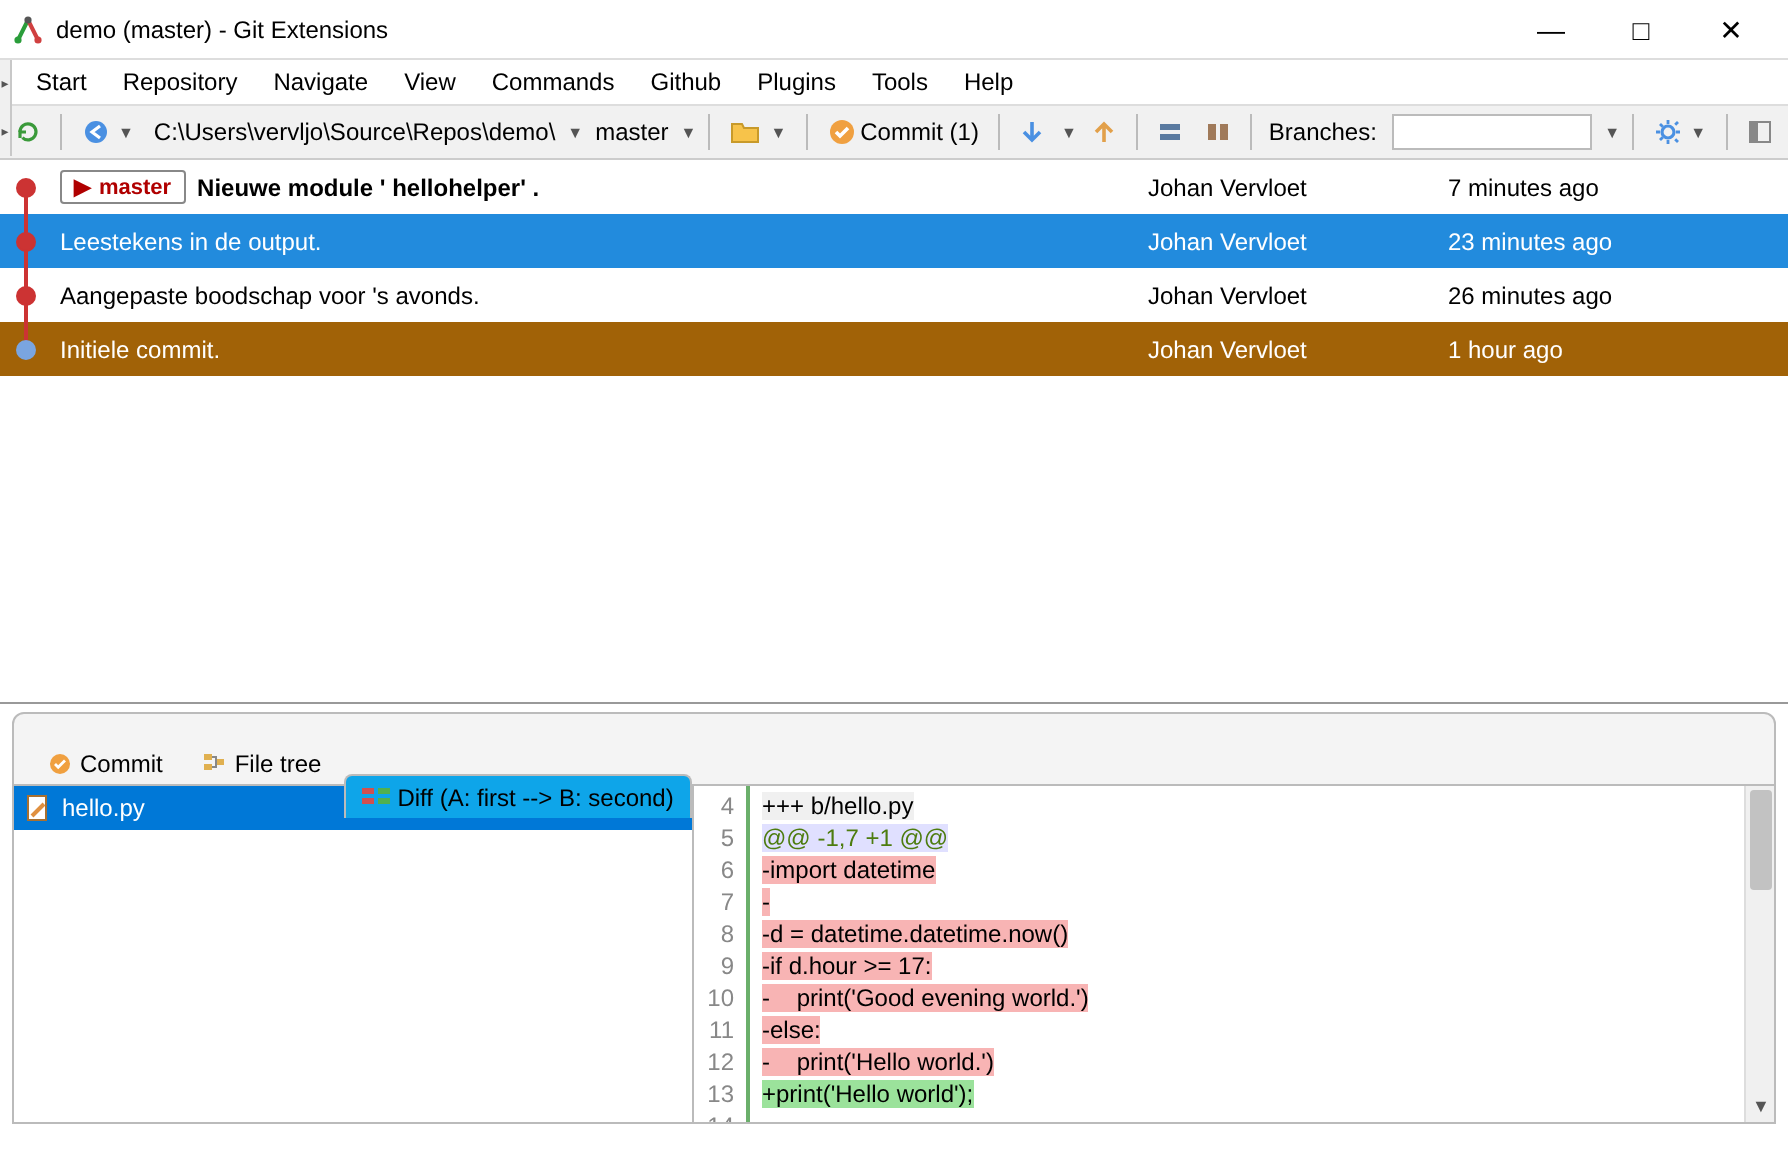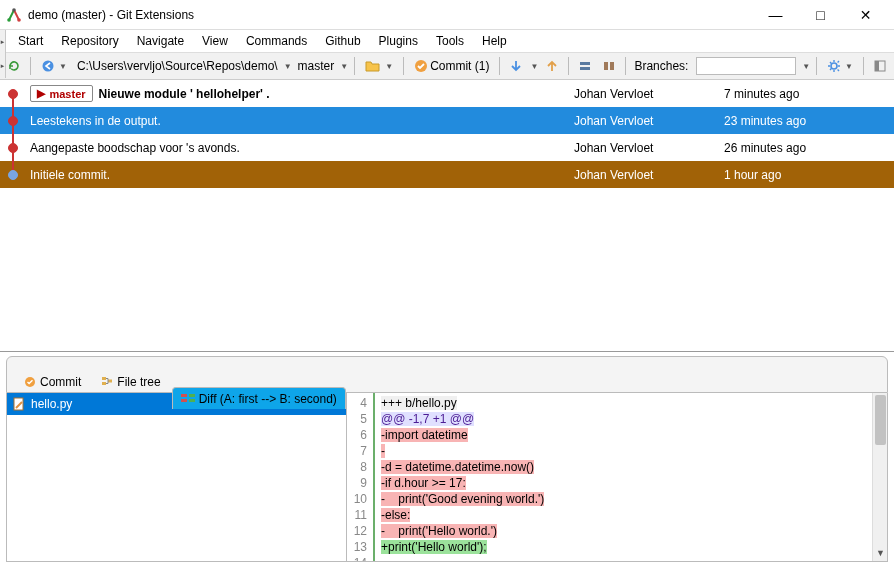--- a/index.html
+++ b/index.html
@@ -48,21 +48,21 @@
   .bottombody { flex:1; display:flex; border:1px solid #bbb; margin:0 6px 0 6px; border-top:none; overflow:hidden;}
   .filelist { width: 340px; border-right:1px solid #bbb; background:#fff; }
   .filelist .fileitem { height:22px; display:flex; align-items:center; padding:0 6px; gap:6px; }
   .filelist .fileitem.selected { background:#0078d7; color:#ffffff; }
   .diffpane { flex:1; display:flex; overflow:auto; background:#fff; position:relative;}
   .gutter { width:28px; background:#fff; text-align:right; padding:2px 6px 2px 2px; font-family:Consolas,monospace; font-size:12px; color:#888; border-right:2px solid #6baf6b; flex:none;}
   .gutter div { height:16px; line-height:16px; }
   .codetext { padding:2px 12px 2px 6px; font-family:Consolas,monospace; font-size:12px; white-space:pre; }
   .codetext div { height:16px; line-height:16px; }
   .hdrspan { background:#f0f0f0; }
-  .hunkspan { background:#e0e0ff; color:#4c1d95; }
+  .hunkspan { background:#e0e0ff; color:#4d7c0f; }
   .delspan { background:#f8b4b4; }
   .addspan { background:#9be29b; }
   .scrollbar-v { position:absolute; right:-1px; top:0; bottom:0; width:16px; background:#f0f0f0; border-left:1px solid #ddd;}
   .scrollbar-v .thumb { position:absolute; left:2px; right:2px; top:2px; height:50px; background:#c2c2c2; border-radius:2px;}
   .scrollbar-v .arrow { position:absolute; left:0; right:0; height:16px; display:flex; align-items:center; justify-content:center; font-size:9px; color:#555;}
   
   .left-vert-ribbon { position:absolute; left:0; top:30px; width:6px; height:48px; background:#f0f0f0; border-right:1px solid #c8c8c8; display:flex; flex-direction:column; align-items:center; justify-content:space-around; font-size:7px; color:#555;}
   
 </style>
 </head>

